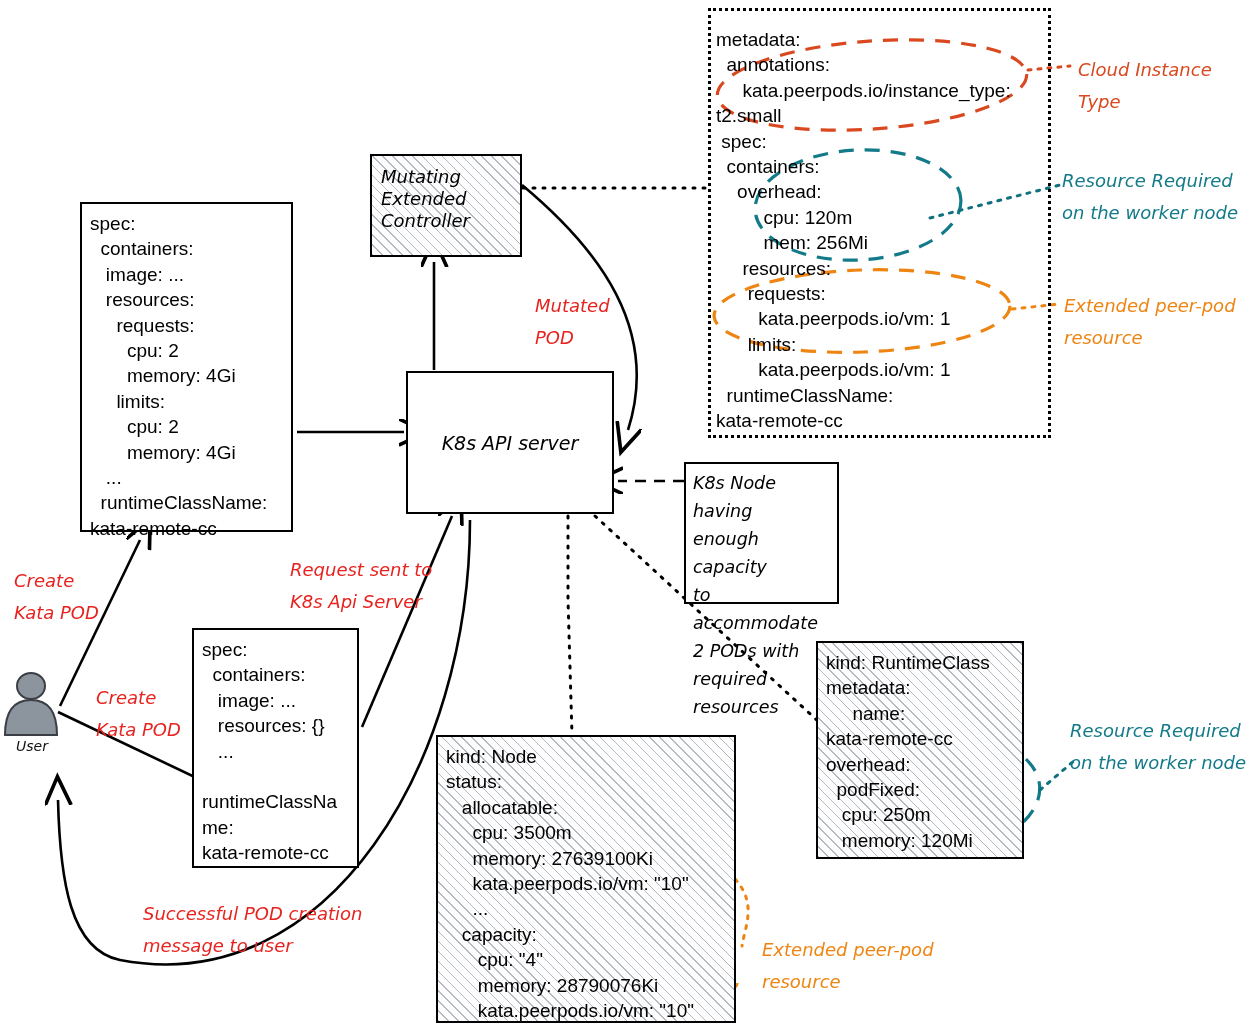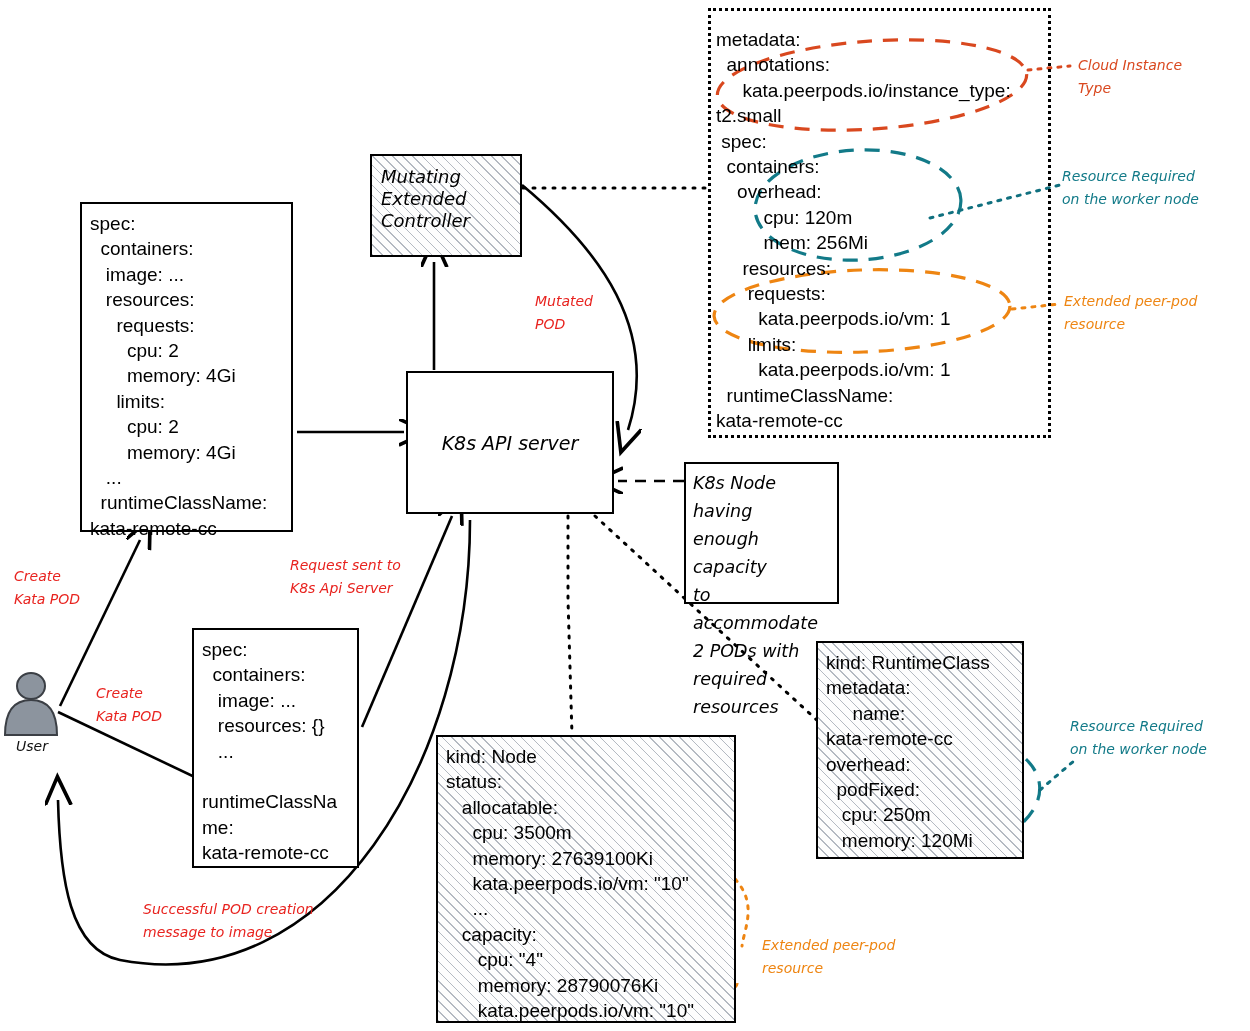--- a/index.html
+++ b/index.html
@@ -15,21 +15,21 @@
       rgba(120,130,145,.55) 0px, rgba(120,130,145,.55) 1px,
       rgba(255,255,255,0) 1px, rgba(255,255,255,0) 7px);
   }
   .dotbox{position:absolute;box-sizing:border-box;border:3px dotted #000;background:transparent;}
 
   .yaml{font-family:"Liberation Sans",sans-serif;font-size:19px;line-height:25.4px;
         color:#000;white-space:pre;}
   .hand{font-family:"DejaVu Sans",sans-serif;font-style:italic;font-size:18px;
         line-height:22px;color:#000;}
   .note{position:absolute;font-family:"DejaVu Sans",sans-serif;font-style:italic;
-        font-size:14px;line-height:23px;white-space:pre-line;}
+        font-size:18px;line-height:32px;white-space:pre-line;}
   .red{color:#e8231f;}
   .teal{color:#127a88;}
   .orange{color:#ee8512;}
   .vermillion{color:#d9481f;}
 
   .lbl{position:absolute;font-family:"DejaVu Sans",sans-serif;font-style:italic;
        font-size:14px;color:#111;margin-left:8px;}
   .pad{padding:7px 0 0 8px;}
 </style>
 </head>
@@ -187,21 +187,21 @@
   <div class="note red" style="left:96px;top:682px;">Create
 Kata POD</div>
 
   <div class="note red" style="left:290px;top:554px;">Request sent to
 K8s Api Server</div>
 
   <div class="note red" style="left:535px;top:290px;">Mutated
 POD</div>
 
   <div class="note red" style="left:143px;top:898px;">Successful POD creation
-message to image</div>
+message to user</div>
 
   <div class="note vermillion" style="left:1078px;top:54px;">Cloud Instance
    Type</div>
 
   <div class="note teal" style="left:1062px;top:165px;">Resource Required
 on the worker node</div>
 
   <div class="note orange" style="left:1064px;top:290px;">Extended peer-pod
    resource</div>
 

